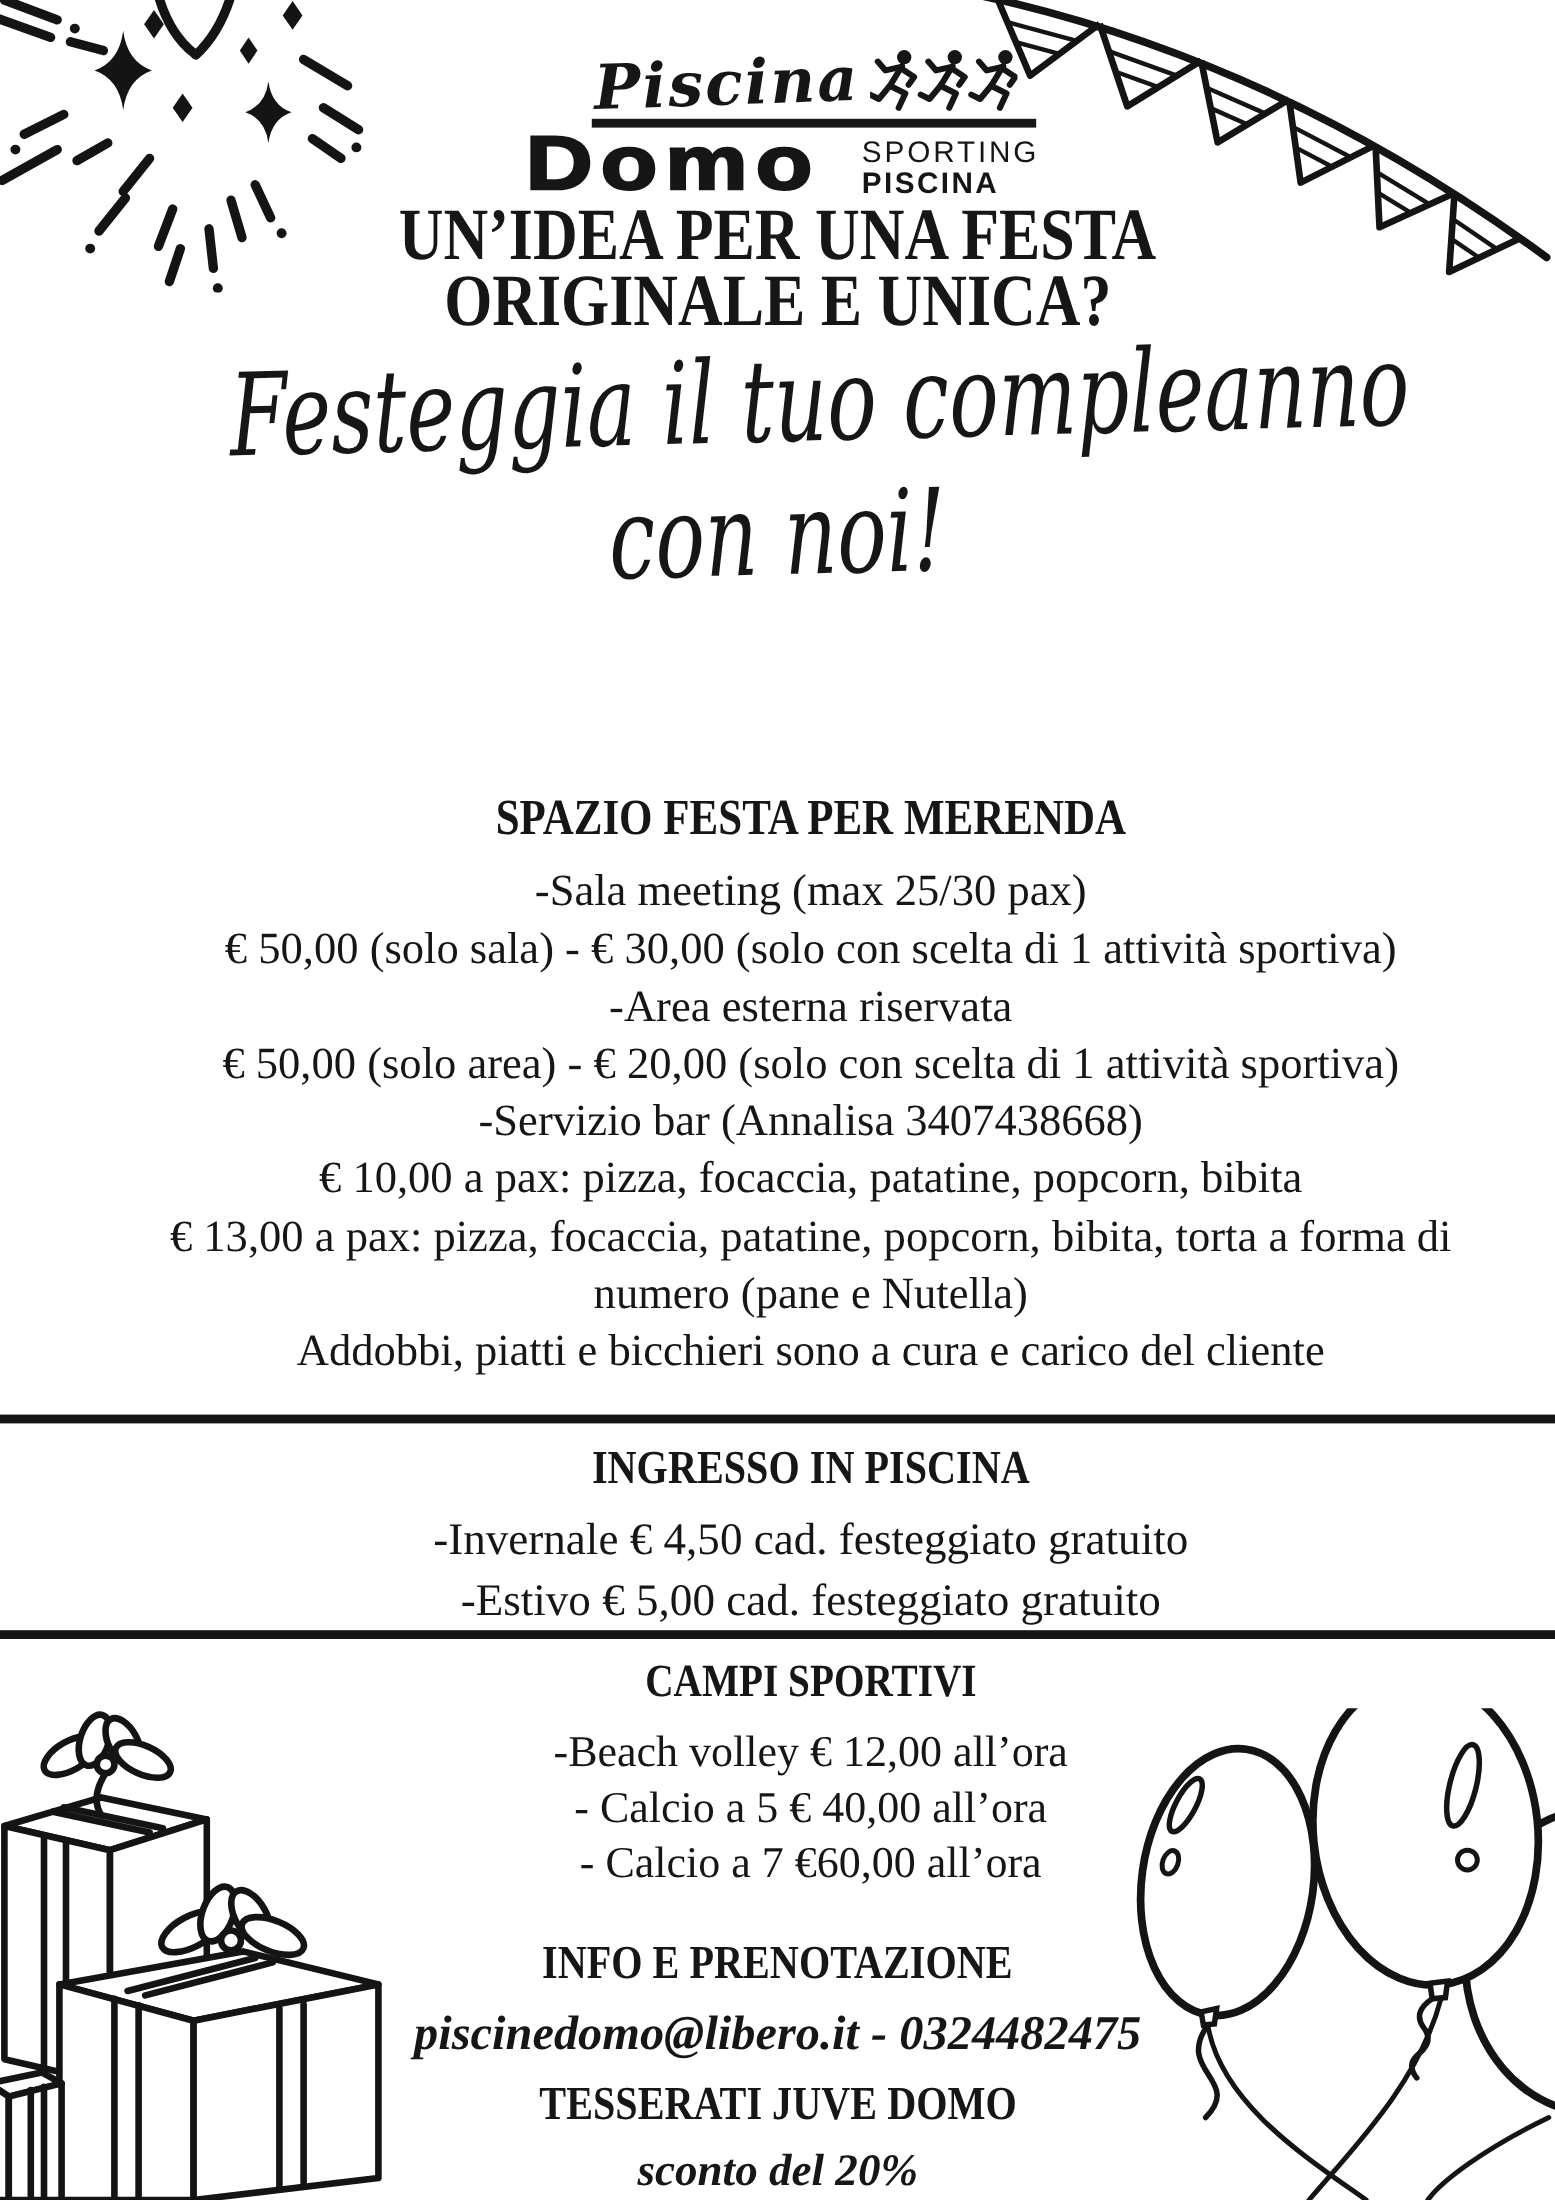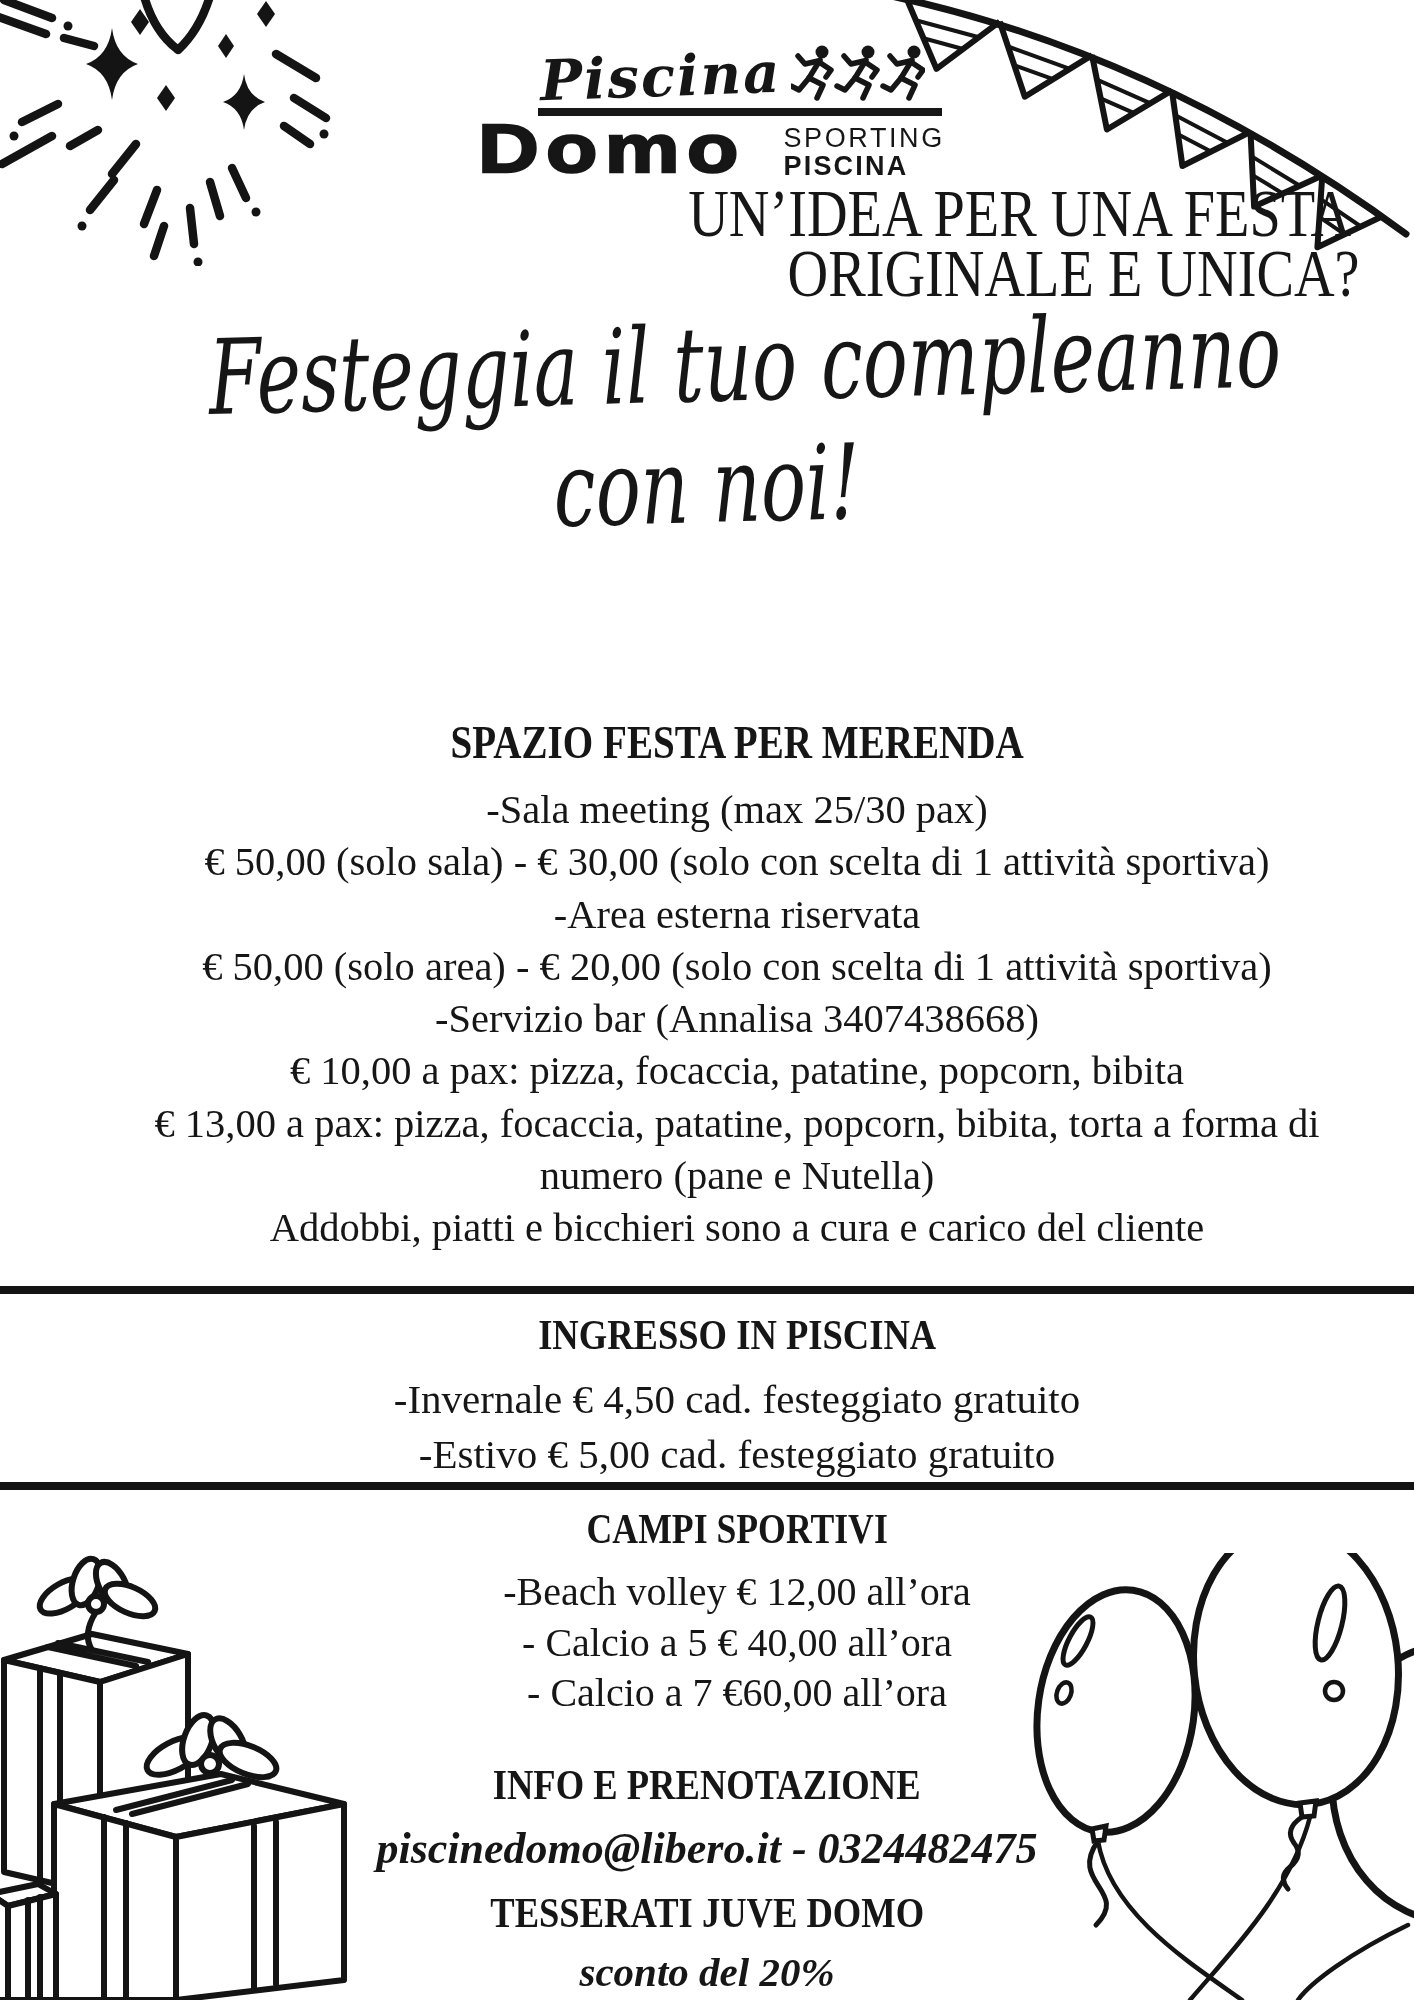--- a/index.html
+++ b/index.html
@@ -19,22 +19,22 @@
   .logo-runners{flex:0 0 auto;margin-bottom:4px;}
   .logo-rule{height:8px;background:#161616;margin-left:66px;margin-top:2px;}
   .logo-bottom{display:flex;align-items:flex-start;padding-left:6px;margin-top:2px;}
   .logo-main{font-family:"Liberation Sans",sans-serif;font-weight:700;font-size:69px;line-height:62px;
              letter-spacing:6px;-webkit-text-stroke:2.4px #161616;transform:scaleX(1.22);transform-origin:left center;display:inline-block;}
   .logo-sub{display:flex;flex-direction:column;margin-top:6px;margin-left:86px;}
   .logo-sub1{font-family:"Liberation Sans",sans-serif;font-weight:400;font-size:27px;line-height:28px;letter-spacing:2.6px;}
   .logo-sub2{font-family:"Liberation Sans",sans-serif;font-weight:700;font-size:27px;line-height:28px;letter-spacing:2.2px;}
 
   
-  .headline{position:absolute;top:183px;left:0;width:1414px;text-align:right;
-            font-weight:normal;font-size:67px;line-height:60px;}
+  .headline{position:absolute;top:183px;left:0;width:1414px;text-align:center;
+            font-weight:bold;font-size:67px;line-height:60px;}
   .squeeze{display:inline-block;transform:scaleX(0.84);transform-origin:center;white-space:nowrap;}
   .squeeze-h{display:inline-block;transform:scaleX(0.85);transform-origin:center;white-space:nowrap;}
 
   
   .script-head{position:absolute;top:303px;left:0;width:1414px;text-align:center;
                font-family:"DejaVu Serif",serif;font-style:italic;font-weight:400;
                font-size:104px;line-height:122px;}
   .script-head .sq{display:inline-block;transform:rotate(-1.5deg) scaleX(0.72);transform-origin:center;white-space:nowrap;}
 
   

